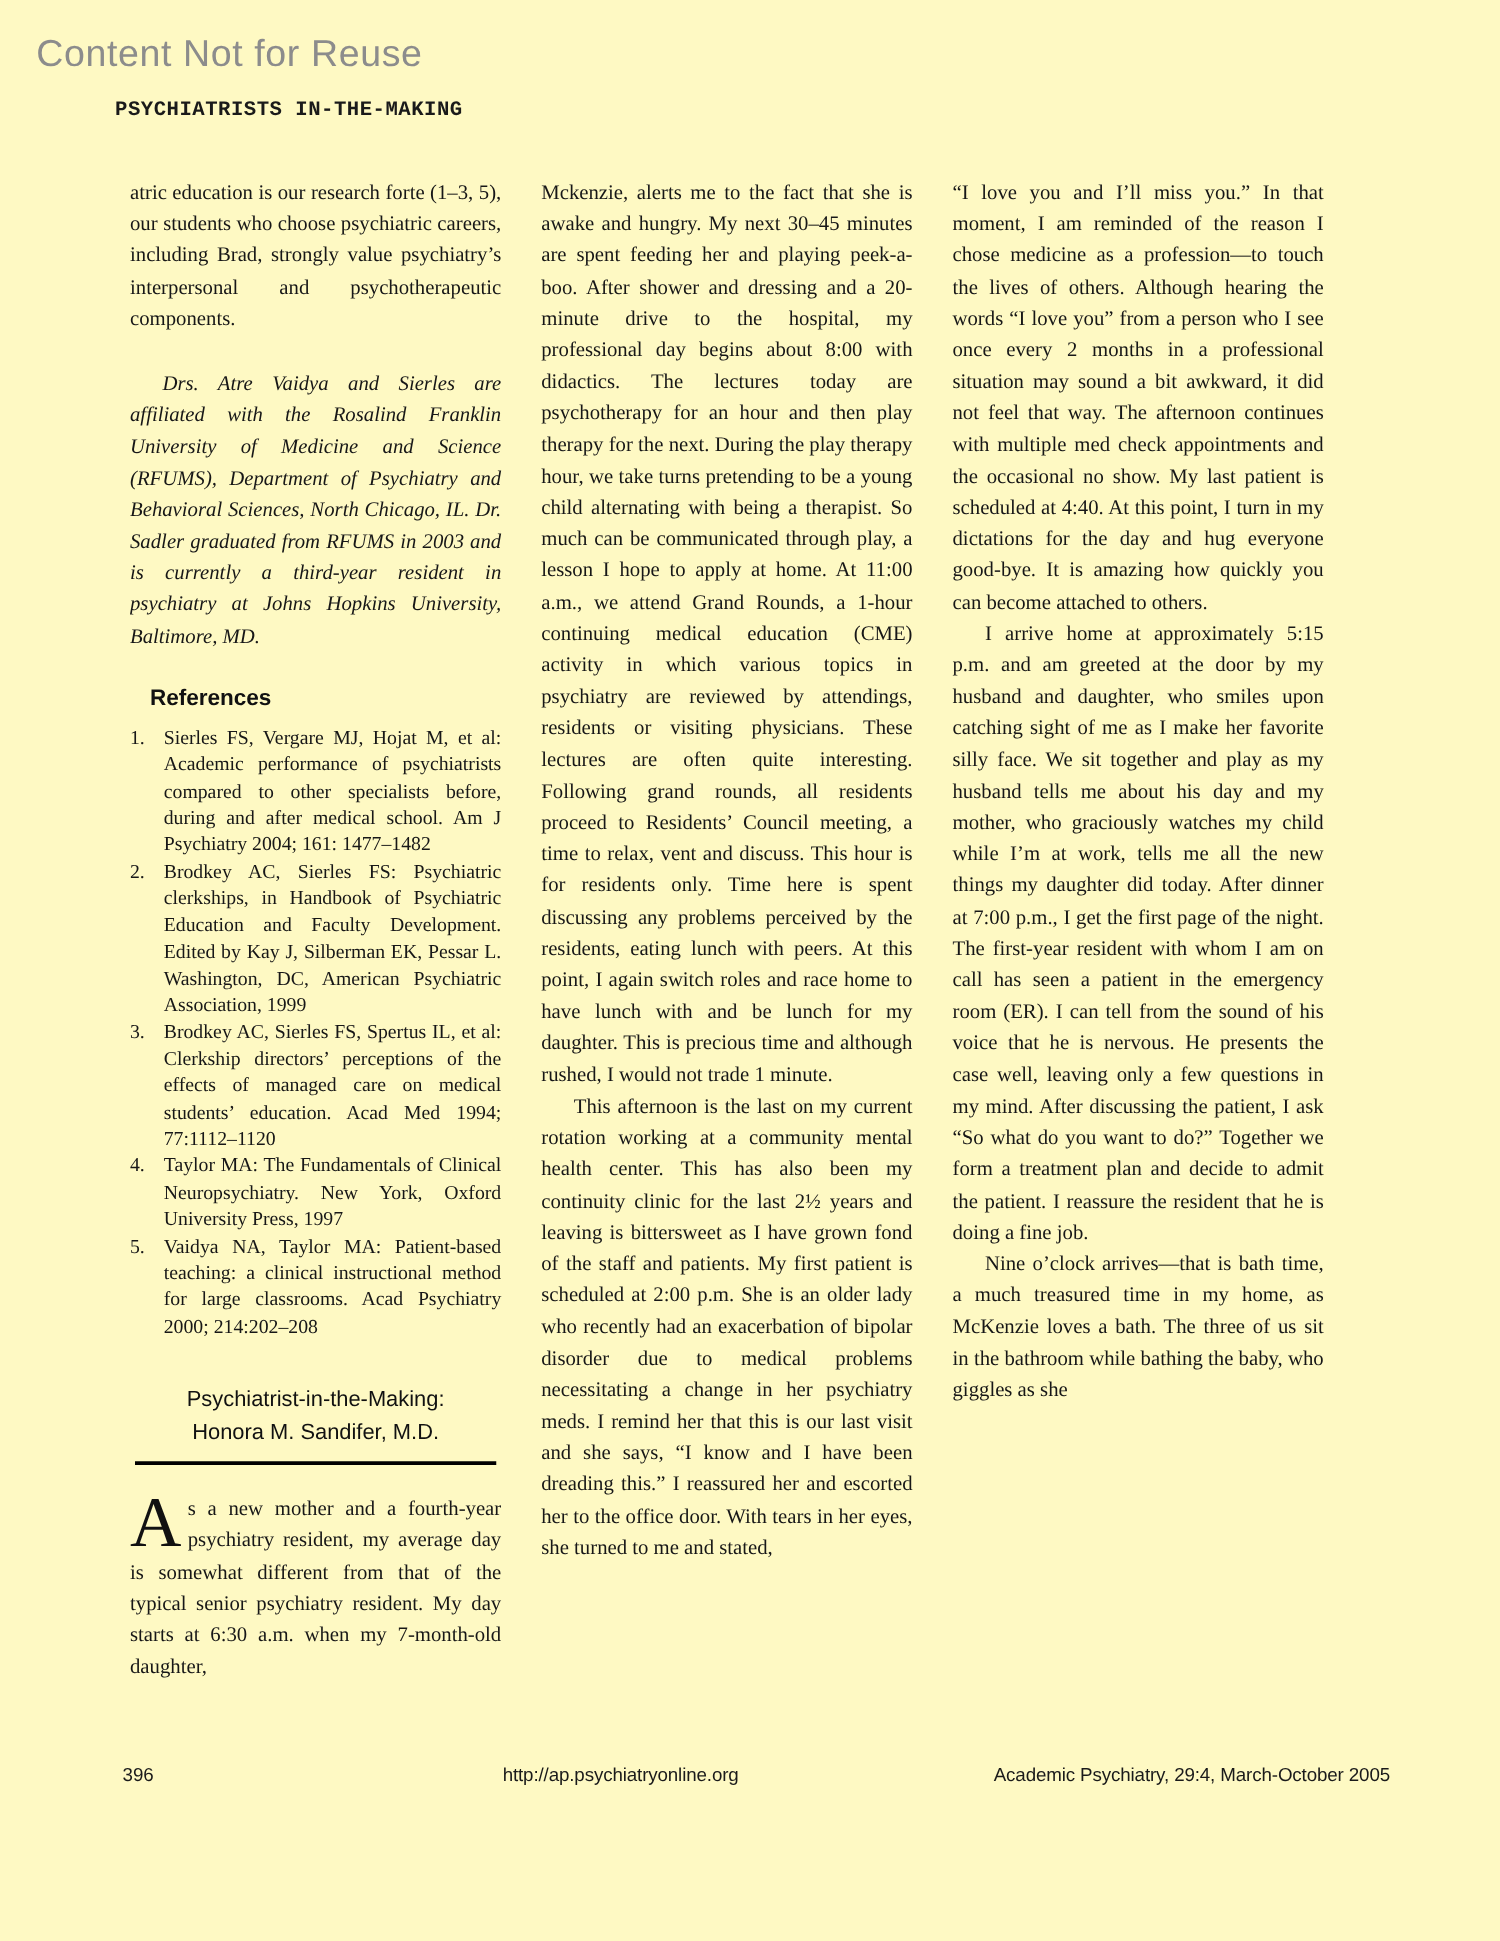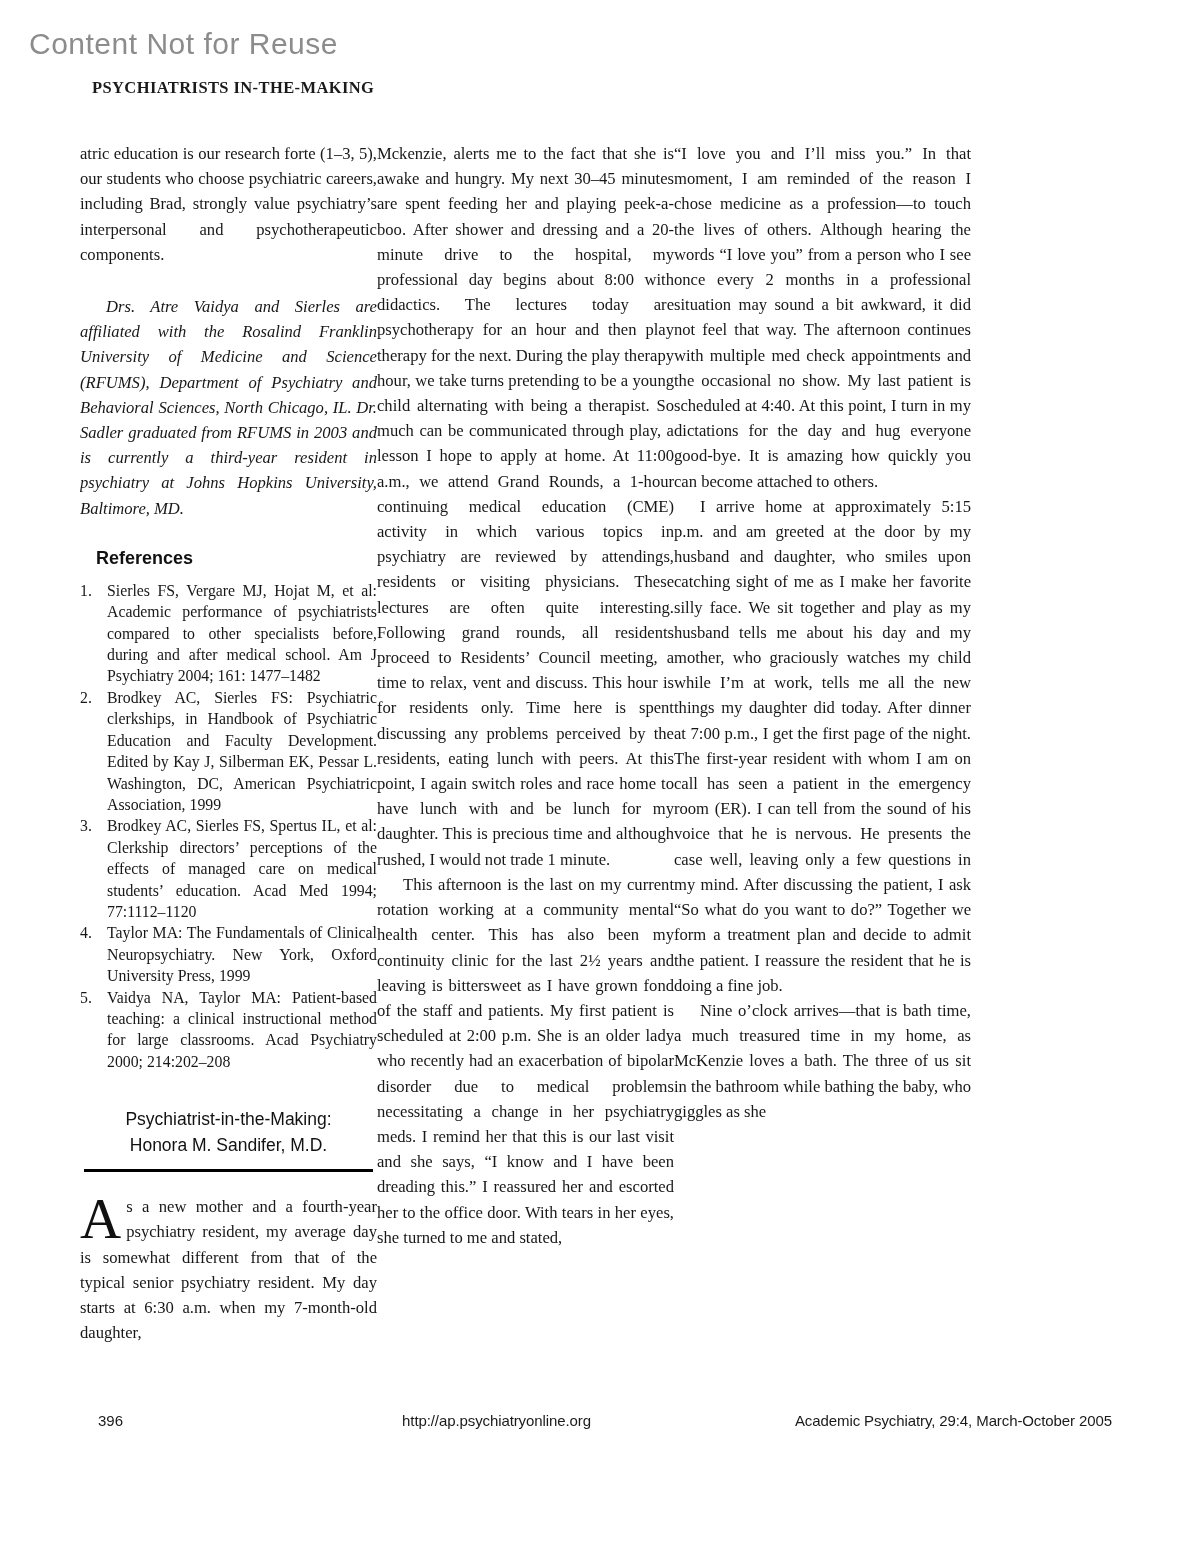--- a/index.html
+++ b/index.html
@@ -1,50 +1,51 @@
 <!DOCTYPE html>
 <html lang="en"><head>
 <meta charset="utf-8">
 <style>
   html, body { margin: 0; padding: 0; background: #e9e9e9; }
   .page {
     position: relative;
     width: 1200px;
     height: 1553px;
-    background: #ffffff;
+    background: #fef9c3;
     margin: 0 auto;
     overflow: hidden;
   }
   .watermark {
     position: absolute;
     left: 29px;
     top: 27px;
     font-family: "Liberation Sans", sans-serif;
     font-size: 30px;
     color: #8c8c8c;
     letter-spacing: 0.5px;
   }
   .running-head {
     position: absolute;
     left: 92px;
     top: 78px;
-    font-family: Liberation Serif, serif;
+    font-family: Liberation Mono, monospace;
     font-weight: bold;
     font-size: 16.5px;
     letter-spacing: 0.4px;
     color: #1a1a1a;
   }
   .columns {
     position: absolute;
-    left: 80px;
+    left: 104px;
     top: 141px;
     width: 955px;
     height: 1262px;
     display: grid;
     grid-template-columns: 297px 297px 297px;
+    column-gap: 32px;
     overflow: hidden;
   }
   .body-text {
     margin: 0;
     font-family: "Liberation Serif", serif;
     font-size: 16.6px;
     line-height: 25.2px;
     text-align: justify;
     color: #171717;
   }
@@ -128,21 +129,21 @@
         <li class="ref">
           <span class="ref-num">2.</span>
           <span class="ref-text">Brodkey AC, Sierles FS: Psychiatric clerkships, in Handbook of Psychiatric Education and Faculty Development. Edited by Kay J, Silberman EK, Pessar L. Washington, DC, American Psychiatric Association, 1999</span>
         </li>
         <li class="ref">
           <span class="ref-num">3.</span>
           <span class="ref-text">Brodkey AC, Sierles FS, Spertus IL, et al: Clerkship directors’ perceptions of the effects of managed care on medical students’ education. Acad Med 1994; 77:1112–1120</span>
         </li>
         <li class="ref">
           <span class="ref-num">4.</span>
-          <span class="ref-text">Taylor MA: The Fundamentals of Clinical Neuropsychiatry. New York, Oxford University Press, 1999</span>
+          <span class="ref-text">Taylor MA: The Fundamentals of Clinical Neuropsychiatry. New York, Oxford University Press, 1997</span>
         </li>
         <li class="ref">
           <span class="ref-num">5.</span>
           <span class="ref-text">Vaidya NA, Taylor MA: Patient-based teaching: a clinical instructional method for large classrooms. Acad Psychiatry 2000; 214:202–208</span>
         </li>
       </ol>
       <div class="article-title">
         <div>Psychiatrist-in-the-Making:</div>
         <div>Honora M. Sandifer, M.D.</div>
       </div>

